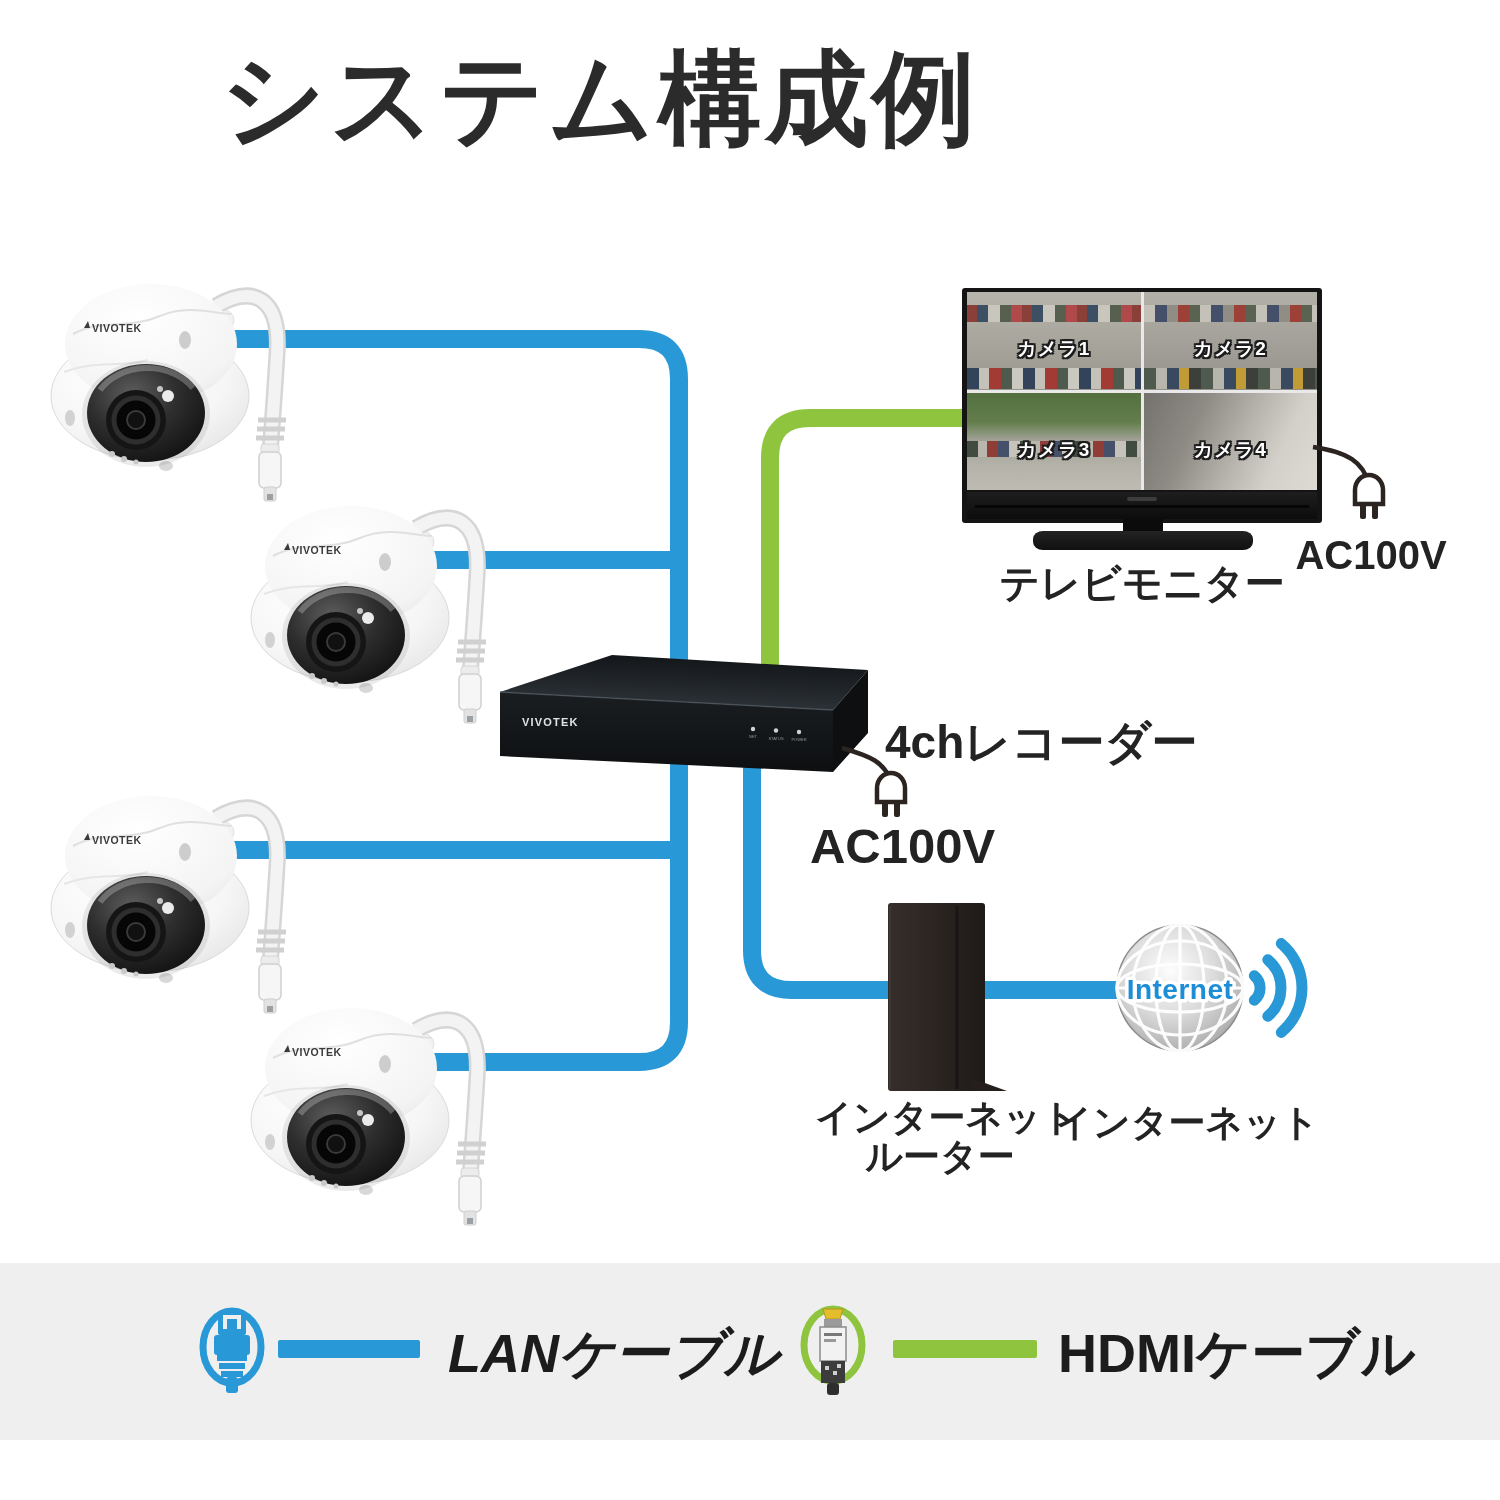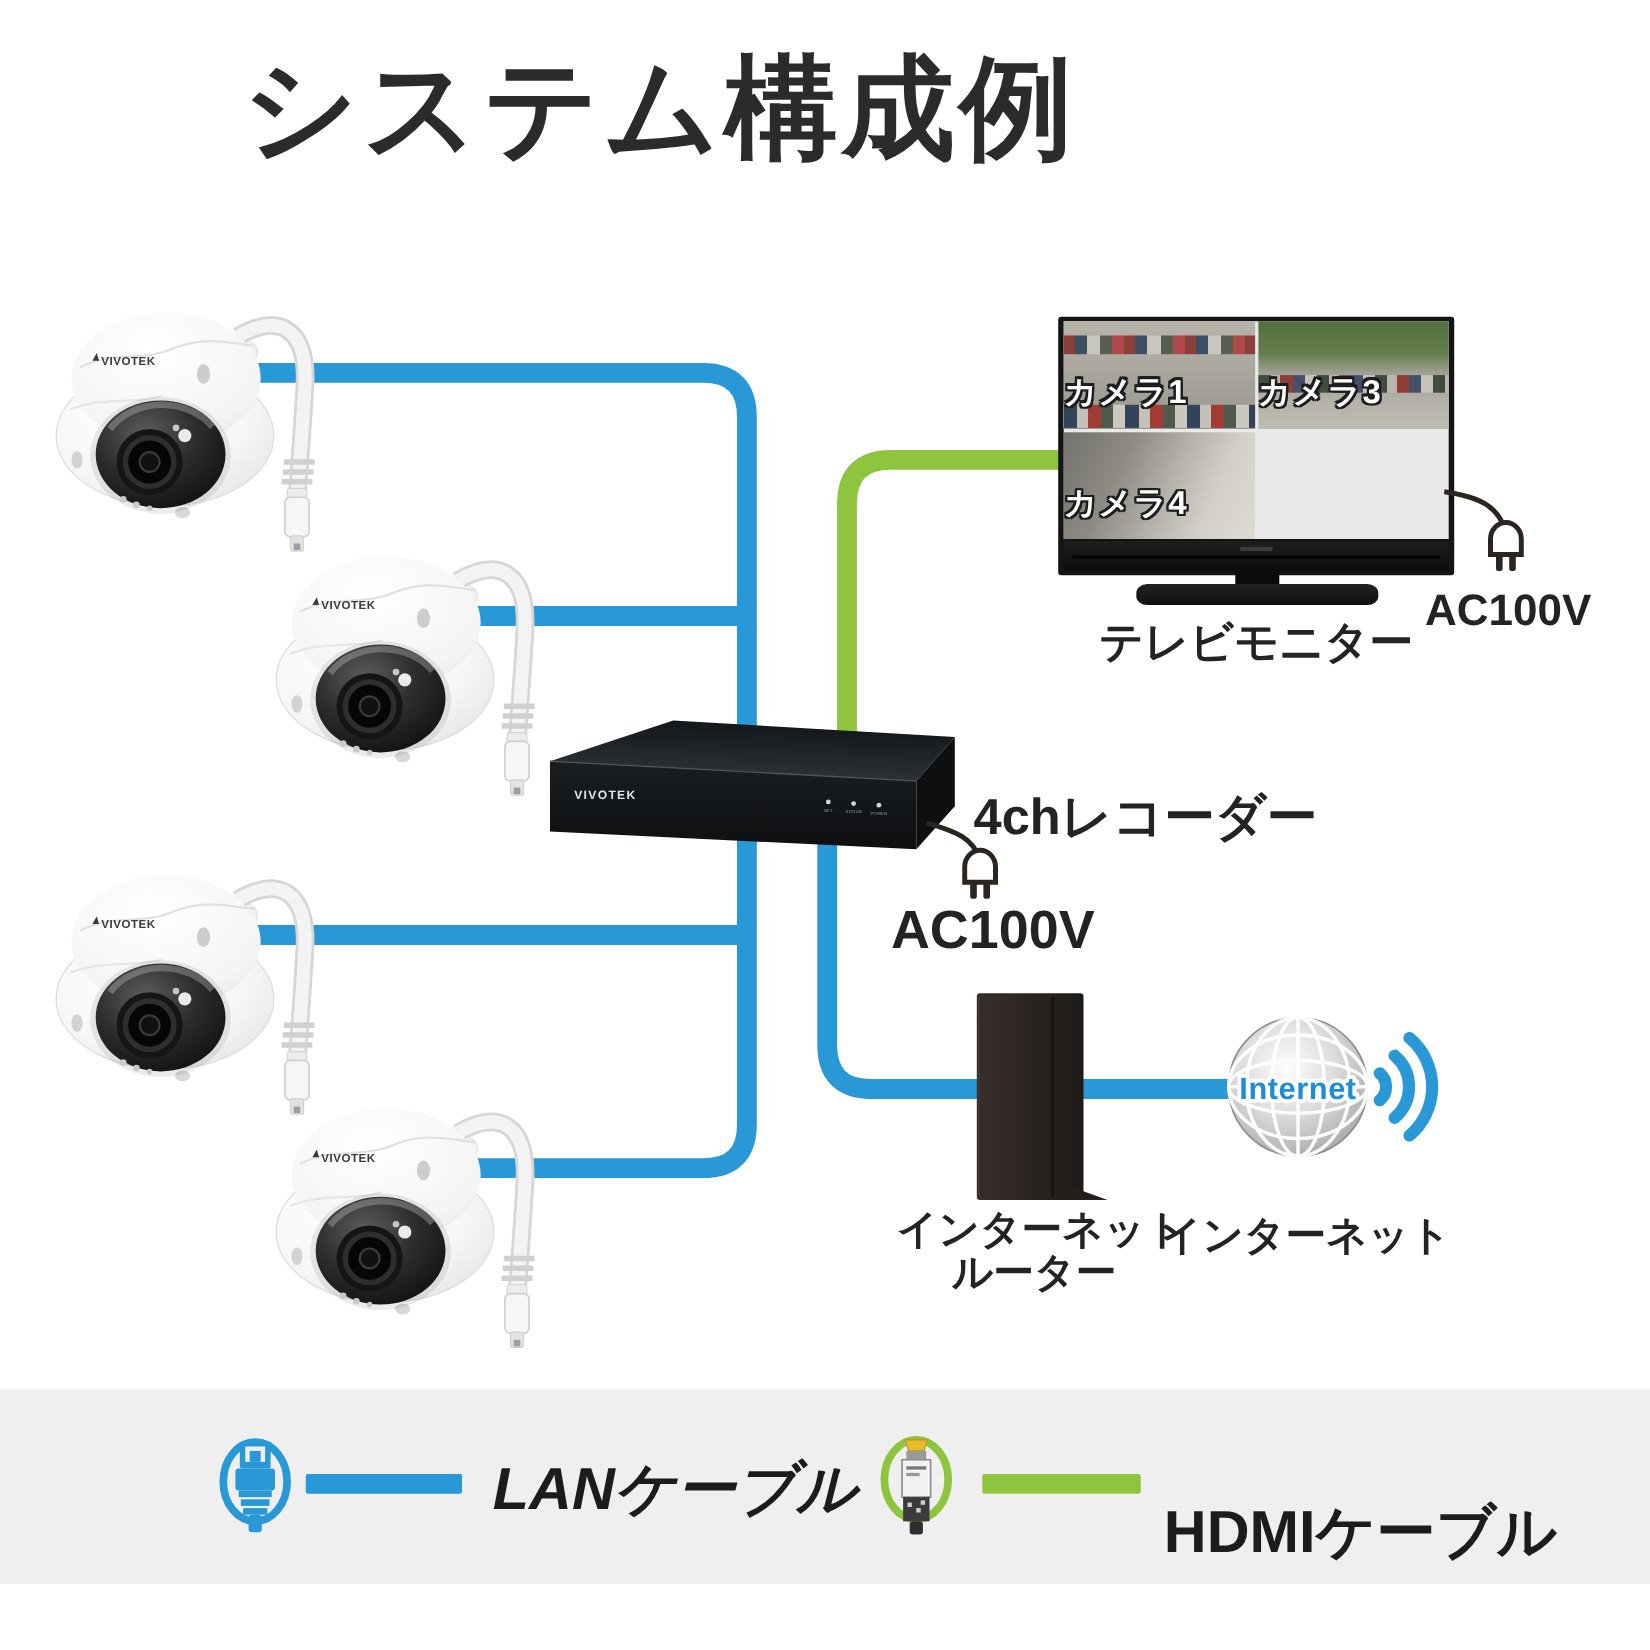--- a/index.html
+++ b/index.html
@@ -11,22 +11,22 @@
               font-size:103px;font-weight:900;color:#2b2b2b;letter-spacing:4px;margin:0;line-height:1.1;}
   
   #wiring{position:absolute;left:0;top:0;z-index:1;}
   .device{z-index:2;}
   #camera-layer .cam{position:absolute;z-index:3;width:250px;height:245px;}
   
   #tv-frame{left:962px;top:288px;width:360px;height:235px;background:#141414;border-radius:3px;z-index:2;}
   #tv-screen{position:absolute;left:5px;top:4px;width:350px;height:198px;display:grid;
              grid-template-columns:1fr 1fr;grid-template-rows:1fr 1fr;gap:3px;background:#e9e9e9;}
   .quad{position:relative;overflow:hidden;}
-  .quad .feed-label{position:absolute;left:0;top:44px;width:100%;
-        color:#ffffff;font-size:30px;font-weight:700;letter-spacing:1px;
+  .quad .feed-label{position:absolute;left:0;top:44px;width:100%;text-align:center;
+        color:#ffffff;font-size:19px;font-weight:700;letter-spacing:1px;
         text-shadow:-2px 0 0 #1d1d1d,2px 0 0 #1d1d1d,0 -2px 0 #1d1d1d,0 2px 0 #1d1d1d,
                     -2px -2px 0 #1d1d1d,2px 2px 0 #1d1d1d,-2px 2px 0 #1d1d1d,2px -2px 0 #1d1d1d;}
   .q1{background:
       repeating-linear-gradient(90deg,#8a4038 0 10px,#3d4f63 10px 21px,#c9c6bd 21px 33px,#57604f 33px 44px,#b0494a 44px 55px) 0 16%/100% 17px no-repeat,
       repeating-linear-gradient(90deg,#32435a 0 12px,#c4c1b8 12px 22px,#a33b35 22px 34px,#4e5a4e 34px 45px,#cbc8bf 45px 56px) 0 99%/100% 21px no-repeat,
       linear-gradient(180deg,#b6b4ab,#98968d);}
   .q2{background:
       repeating-linear-gradient(90deg,#c4c1b8 0 11px,#44506a 11px 23px,#8f8d84 23px 34px,#9c4038 34px 45px,#5a6252 45px 56px) 0 16%/100% 17px no-repeat,
       repeating-linear-gradient(90deg,#4e5a4e 0 12px,#b8b5ac 12px 23px,#394a60 23px 35px,#c19b36 35px 45px,#3c3f3a 45px 57px) 0 99%/100% 21px no-repeat,
       linear-gradient(180deg,#b2b0a7,#93918a);}
@@ -100,20 +100,23 @@
     <path d="M425,560 L679,560" fill="none" stroke="#2998d6" stroke-width="18"></path>
     <path d="M215,850 L679,850" fill="none" stroke="#2998d6" stroke-width="18"></path>
     <path d="M752,755 L752,950 Q752,990 792,990 L1180,990" fill="none" stroke="#2998d6" stroke-width="18"></path>
   </svg>
 
   <div id="tv-frame" class="abs device">
     <div id="tv-screen">
       <div class="quad q1">
         <span class="feed-label">カメラ1</span>
         </div>
+      <div class="quad q2">
+        <span class="feed-label">カメラ2</span>
+        </div>
       <div class="quad q3">
         <span class="feed-label">カメラ3</span>
         </div>
       <div class="quad q4">
         <span class="feed-label">カメラ4</span>
         </div>
     </div>
     <div id="tv-bezel">
       <div class="grille"></div>
       <div class="dash"></div>
@@ -340,15 +343,15 @@
     <rect x="27" y="34" width="26" height="34" fill="#f2f2f2" stroke="#8c8c8c" stroke-width="1.5"></rect>
     <rect x="31" y="40" width="18" height="3" fill="#777777"></rect>
     <rect x="31" y="46" width="12" height="3" fill="#999999"></rect>
     <rect x="28" y="68" width="24" height="22" fill="#3c3c3c"></rect>
     <rect x="32" y="73" width="4" height="4" fill="#cfcfcf"></rect>
     <rect x="40" y="78" width="4" height="4" fill="#cfcfcf"></rect>
     <rect x="44" y="71" width="4" height="4" fill="#cfcfcf"></rect>
     <rect x="34" y="90" width="12" height="12" rx="3" fill="#2e2e2e"></rect>
   </svg>
   <div class="legend-line" style="left:893px;width:144px;background:#8fc43e;"></div>
-  <div class="legend-label" style="left:1058px;margin-top:39px;">HDMIケーブル</div>
+  <div class="legend-label" style="left:1058px;">HDMIケーブル</div>
 
 </div>
 
 </body></html>

